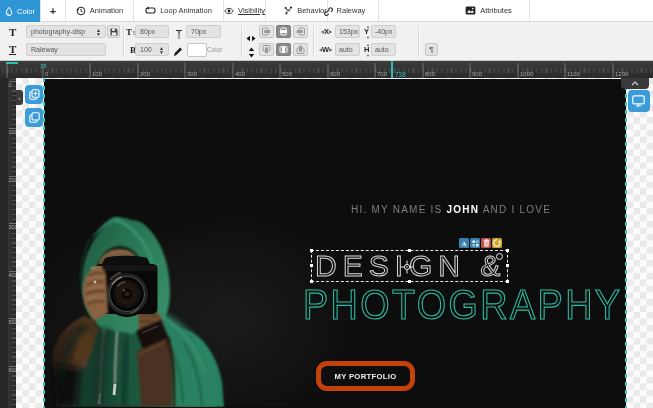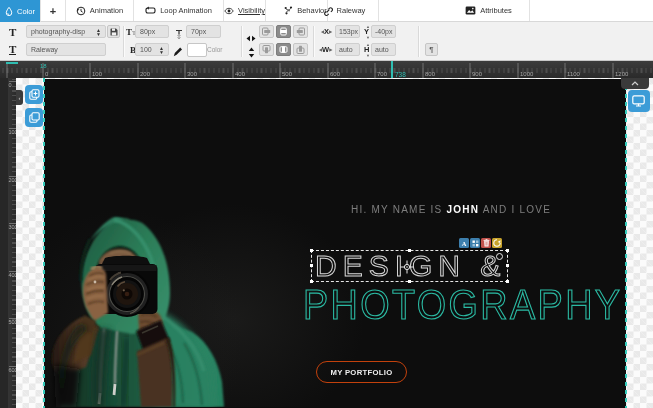--- a/index.html
+++ b/index.html
@@ -44,21 +44,21 @@
      background:
        linear-gradient(45deg,#e9e9e9 25%,transparent 25%,transparent 75%,#e9e9e9 75%),
        linear-gradient(45deg,#e9e9e9 25%,transparent 25%,transparent 75%,#e9e9e9 75%),#fbfbfb;
      background-size:13px 13px;background-position:0 0,6.5px 6.5px;}
   #slide{position:absolute;left:44px;top:79px;width:582px;height:329px;background:#0c0c0c;overflow:hidden;opacity:0.999;}
   .dashv{position:absolute;top:78px;width:2px;height:330px;
      background:repeating-linear-gradient(to bottom,#35cabb 0 4px,rgba(0,0,0,0) 4px 8px);}
   
   #hi{position:absolute;left:271px;top:124.5px;font-size:10px;letter-spacing:1.23px;white-space:nowrap;color:#7e7e7e;white-space:nowrap;padding-left:36px;}
   #hi b{color:#fdfdfd;font-weight:bold;}
-  #pill{position:absolute;left:272px;top:282px;width:89px;height:20px;border:1px solid #c2410c;
+  #pill{position:absolute;left:272px;top:282px;width:89px;height:20px;border:5px solid #c2410c;
      border-radius:11px;display:flex;align-items:center;justify-content:center;
      font-size:7.7px;font-weight:bold;letter-spacing:0.3px;color:#efefef;white-space:nowrap;}
   
   #selbox{position:absolute;left:311px;top:250px;width:195px;height:30px;
      border:1px dashed rgba(255,255,255,0.9);}
   .hd{position:absolute;width:3px;height:3px;background:#fff;}
   #minibar{position:absolute;left:459px;top:238px;display:flex;gap:1px;}
   .mb{width:10px;height:10px;border-radius:1.5px;display:flex;align-items:center;justify-content:center;
       color:#fff;font-size:6.5px;font-weight:bold;}
   

